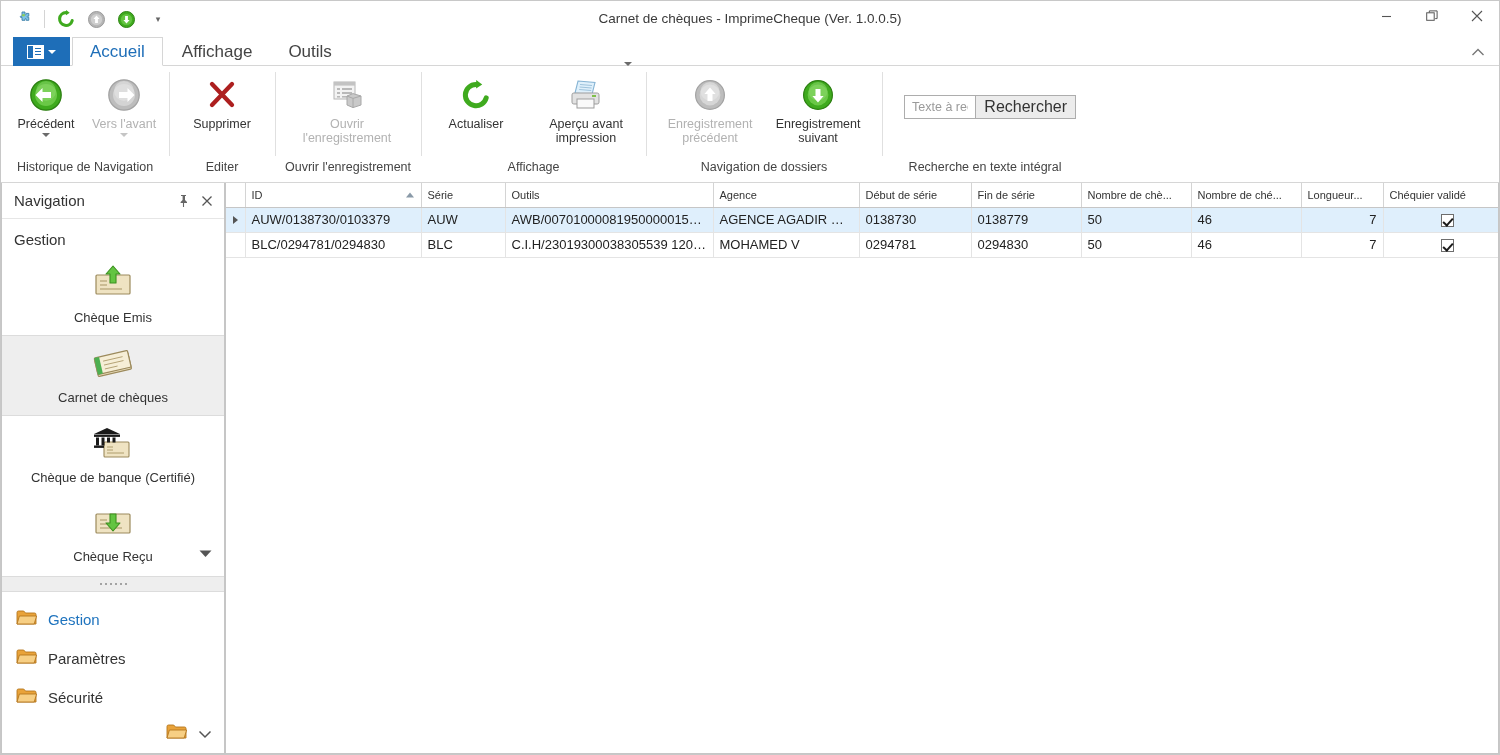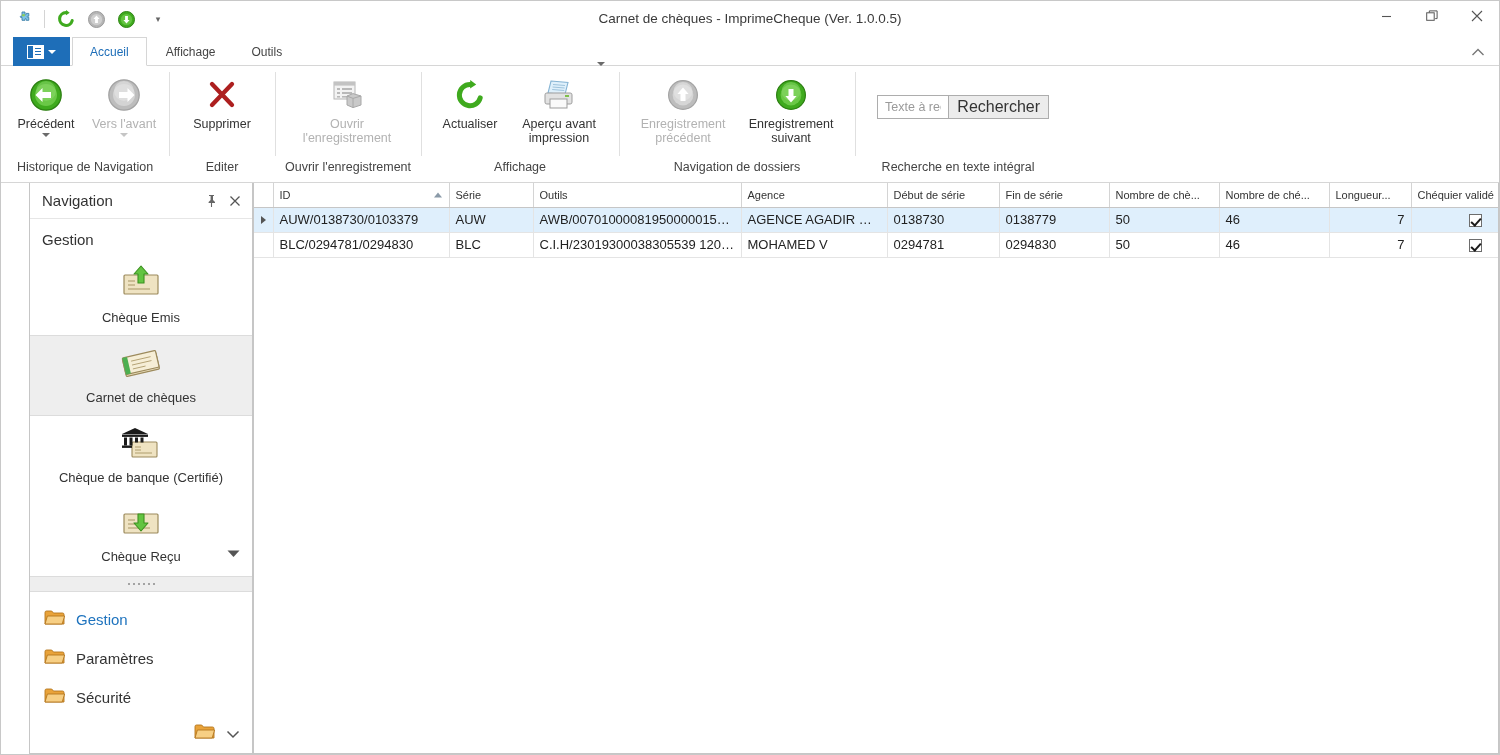--- a/index.html
+++ b/index.html
@@ -95,21 +95,21 @@
     box-shadow: 0 3px 0 #1e6eb8, 0 6px 0 #1e6eb8;
   }
   .appmenu-caret {
     width: 0; height: 0;
     border-left: 4px solid transparent; border-right: 4px solid transparent;
     border-top: 4px solid #ffffff;
   }
   .tab {
     height: 28px; padding: 0 17px;
     display: flex; align-items: center;
-    font-size: 12px; color: #444;
+    font-size: 17px; color: #444;
     margin-left: 2px;
     position: relative; z-index: 2;
   }
   .tab.active {
     background: #ffffff; color: #1e6eb8;
     border: 1px solid #d6d6d6; border-bottom: 1px solid #ffffff;
     height: 29px;
   }
   .ribbon-collapse {
     margin-left: auto; margin-right: 14px;
@@ -182,21 +182,21 @@
   .searchbox input::placeholder { color: #9a9a9a; }
   .search-btn {
     border-left: 1px solid #adadad;
     background: #ececec;
     padding: 0 8px;
     display: flex; align-items: center;
     font-size: 16px; color: #333; white-space: nowrap;
   }
 
   
-  .body { flex: 1; display: flex; min-height: 0; background: #ffffff; margin-left: 28px; }
+  .body { flex: 1; display: flex; min-height: 0; background: #ffffff; }
 
   
   .navpane {
     width: 224px; flex: 0 0 224px;
     background: #ffffff;
     border: 1px solid #c6c6c6;
     border-top: none;
     margin: 0;
     display: flex; flex-direction: column;
     position: relative;
@@ -468,21 +468,21 @@
             </svg>
           </span>
           <span class="ritem-label">Ouvrir
 l'enregistrement</span>
         </div>
       </div>
       <div class="rgroup-label">Ouvrir l'enregistrement</div>
     </div>
 
     <div class="rgroup">
-      <div class="rgroup-items" style="padding-left:10px;padding-right:10px;">
+      <div class="rgroup-items" style="padding-left:16px;padding-right:10px;gap:21px;">
         <div class="ritem">
           <span class="ritem-icon">
             <svg width="34" height="34" viewBox="0 0 34 34">
               <path d="M17 6.5a10.6 10.6 0 1 0 10.2 13.3" fill="none" stroke="#3faa1e" stroke-width="5" stroke-linecap="round"></path>
               <path d="M17.2 2l6 4.4-6.1 4.2z" fill="#3faa1e"></path>
             </svg>
           </span>
           <span class="ritem-label">Actualiser</span>
         </div>
         <div class="ritem wide">

